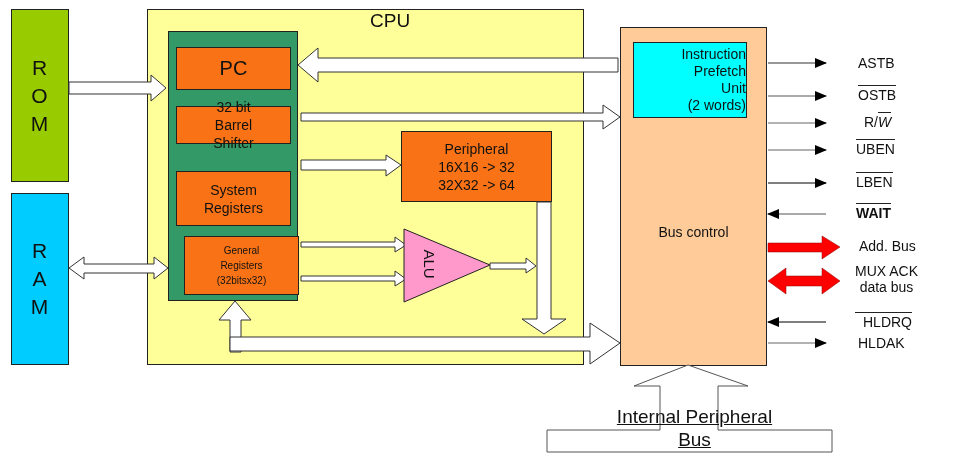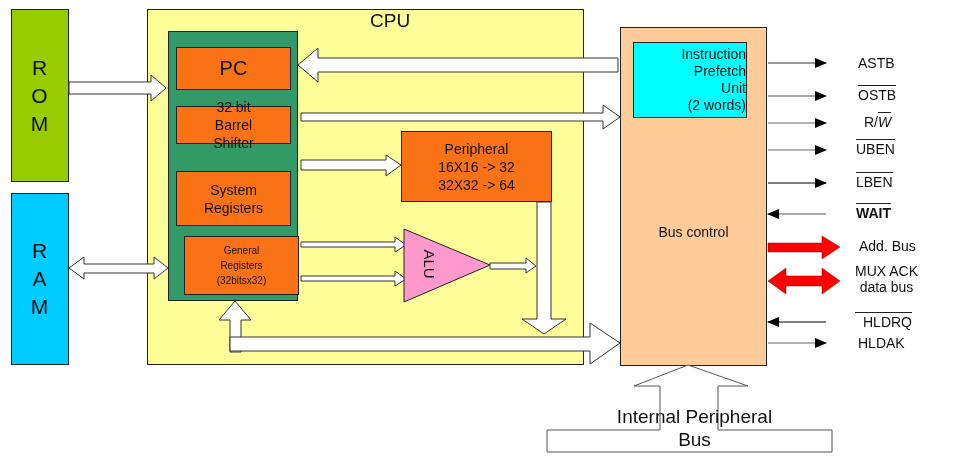--- a/index.html
+++ b/index.html
@@ -129,16 +129,16 @@
 <div class="sig over" style="left:856px;top:172px;">LBEN</div>
 <div class="sig over" style="left:856px;top:203px;font-weight:bold;">WAIT</div>
 <div class="sig" style="left:859px;top:238px;">Add. Bus</div>
 <div class="sig" style="left:855px;top:263px;display:flex;flex-direction:column;align-items:center;line-height:16px;">
   <span>MUX ACK</span>
   <span>data bus</span>
 </div>
 <div class="sig over" style="left:855px;top:312px;padding-left:8px;">HLDRQ</div>
 <div class="sig" style="left:858px;top:335px;">HLDAK</div>
 
-<div class="abs" style="left:577px;top:405px;width:235px;text-align:center;font-size:19px;line-height:23px;display:flex;flex-direction:column;">
+<div class="abs" style="left:577px;top:405px;width:235px;text-align:center;font-size:19px;line-height:23px;display:flex;flex-direction:column;text-decoration:underline;">
   <span>Internal Peripheral</span>
   <span>Bus</span>
 </div>
 
 </body></html>

